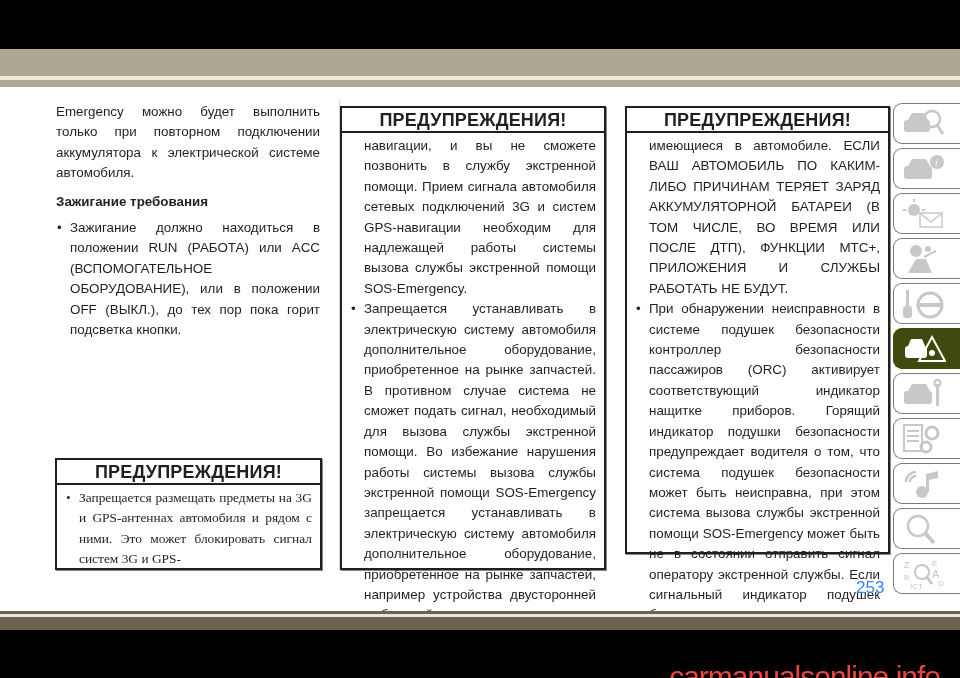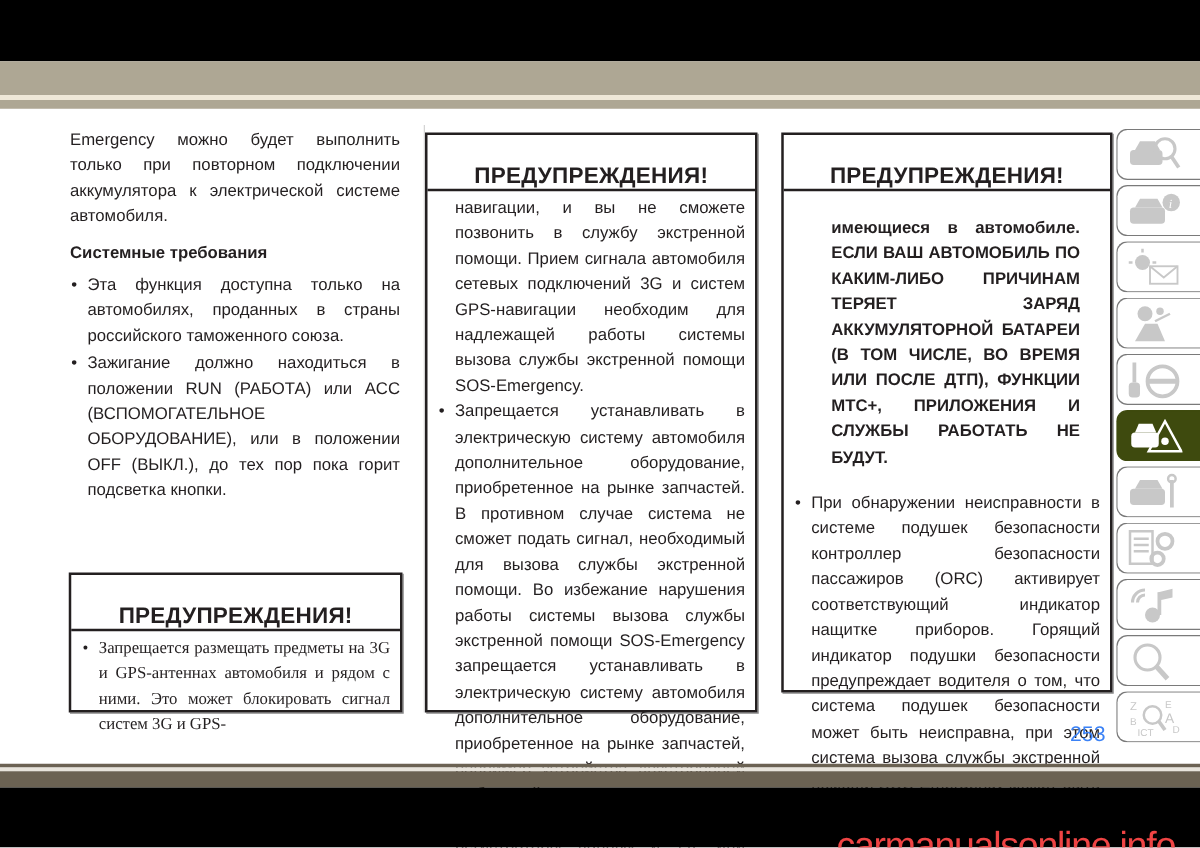--- a/index.html
+++ b/index.html
@@ -15,21 +15,21 @@
   .watermark{position:absolute;right:20px;top:636px;font-size:30px;color:#ef4444;letter-spacing:-1px;font-family:"Liberation Sans",sans-serif;margin-top:24px;}
   .col-sep{position:absolute;left:339px;top:100px;width:1px;height:470px;background:#d4d4d4;}
   .col{position:absolute;font-size:13.4px;line-height:20.4px;text-align:justify;}
   .col p{margin:1px;}
   .col1{left:55px;top:101px;width:266px;}
   .col1 .para{margin-bottom:8px;}
   .col1 .heading{font-weight:bold;margin-bottom:6px;}
   .bullet{position:relative;padding-left:14px;margin-bottom:7px;}
   .bullet:before{content:"•";position:absolute;left:1px;top:0;}
   .wbox{position:absolute;border:2px solid #231f20;box-shadow:1px 1px 0 #888;background:#fff;}
-  .wbox .wtitle{height:23px;border-bottom:2px solid #231f20;text-align:center;font-weight:bold;font-size:18px;line-height:24px;letter-spacing:0.2px;margin-top:20px;}
+  .wbox .wtitle{height:23px;border-bottom:2px solid #231f20;text-align:center;font-weight:bold;font-size:18px;line-height:24px;letter-spacing:0.2px;}
   .wbox .wbody{padding:3px 8px 0 8px;font-size:13.4px;line-height:20.4px;text-align:justify;}
   .wbox .wbody .indent{padding-left:14px;}
   .box-left{left:55px;top:458px;width:263px;height:108px;}
   .box-mid{left:340px;top:106px;width:262px;height:460px;}
   .box-right{left:625px;top:106px;width:261px;height:444px;}
   .sidebar{position:absolute;left:893px;top:103px;width:67px;}
   .tab{position:relative;width:80px;height:41px;margin-bottom:4px;border:1.5px solid #7a7a7a;border-right:none;border-radius:9px 0 0 9px;background:#fff;box-sizing:border-box;}
   .tab.active{background:#3e4a0e;border-color:#3e4a0e;}
   .tab svg{position:absolute;left:8px;top:4px;}
   .page-num{position:absolute;left:856px;top:578px;font-size:17px;color:#3b82f6;}
@@ -39,22 +39,21 @@
 
 <div class="top-black"></div>
 <div class="top-tan1"></div>
 <div class="top-light"></div>
 <div class="top-tan2"></div>
 
 <div class="col-sep"></div>
 
 <div class="col col1">
   <p class="para">Emergency можно будет выполнить только при повторном подключении аккумулятора к электрической системе автомобиля.</p>
-  <p class="heading">Системные требования</p>
-  <p class="bullet">Эта функция доступна только на автомобилях, проданных в страны российского таможенного союза.</p>
+  <p class="heading">Зажигание требования</p>
   <p class="bullet">Зажигание должно находиться в положении RUN (РАБОТА) или ACC (ВСПОМОГАТЕЛЬНОЕ ОБОРУДОВАНИЕ), или в положении OFF (ВЫКЛ.), до тех пор пока горит подсветка кнопки.</p>
 </div>
 
 <div class="wbox box-left">
   <div class="wtitle">ПРЕДУПРЕЖДЕНИЯ!</div>
   <div class="wbody">
     <p class="bullet" style="margin:0;font-family:Liberation Serif, serif;">Запрещается размещать предметы на 3G и GPS-антеннах автомобиля и рядом с ними. Это может блокировать сигнал систем 3G и GPS-</p>
   </div>
 </div>
 
@@ -62,21 +61,21 @@
   <div class="wtitle">ПРЕДУПРЕЖДЕНИЯ!</div>
   <div class="wbody">
     <p class="indent" style="margin:0;">навигации, и вы не сможете позвонить в службу экстренной помощи. Прием сигнала автомобиля сетевых подключений 3G и систем GPS-навигации необходим для надлежащей работы системы вызова службы экстренной помощи SOS-Emergency.</p>
     <p class="bullet" style="margin:0;">Запрещается устанавливать в электрическую систему автомобиля дополнительное оборудование, приобретенное на рынке запчастей. В противном случае система не сможет подать сигнал, необходимый для вызова службы экстренной помощи. Во избежание нарушения работы системы вызова службы экстренной помощи SOS-Emergency запрещается устанавливать в электрическую систему автомобиля дополнительное оборудование, приобретенное на рынке запчастей, например устройства двусторонней мобильной радиосвязи, радио диапазона гражданской связи, регистраторы данных и т.д. или модифицировать антенны,</p>
   </div>
 </div>
 
 <div class="wbox box-right">
   <div class="wtitle">ПРЕДУПРЕЖДЕНИЯ!</div>
   <div class="wbody">
-    <p class="indent" style="margin:16px;font-weight:bold;">имеющиеся в автомобиле. ЕСЛИ ВАШ АВТОМОБИЛЬ ПО КАКИМ-ЛИБО ПРИЧИНАМ ТЕРЯЕТ ЗАРЯД АККУМУЛЯТОРНОЙ БАТАРЕИ (В ТОМ ЧИСЛЕ, ВО ВРЕМЯ ИЛИ ПОСЛЕ ДТП), ФУНКЦИИ МТС+, ПРИЛОЖЕНИЯ И СЛУЖБЫ РАБОТАТЬ НЕ БУДУТ.</p>
+    <p class="indent" style="margin:0;">имеющиеся в автомобиле. ЕСЛИ ВАШ АВТОМОБИЛЬ ПО КАКИМ-ЛИБО ПРИЧИНАМ ТЕРЯЕТ ЗАРЯД АККУМУЛЯТОРНОЙ БАТАРЕИ (В ТОМ ЧИСЛЕ, ВО ВРЕМЯ ИЛИ ПОСЛЕ ДТП), ФУНКЦИИ МТС+, ПРИЛОЖЕНИЯ И СЛУЖБЫ РАБОТАТЬ НЕ БУДУТ.</p>
     <p class="bullet" style="margin:0;">При обнаружении неисправности в системе подушек безопасности контроллер безопасности пассажиров (ORC) активирует соответствующий индикатор нащитке приборов. Горящий индикатор подушки безопасности предупреждает водителя о том, что система подушек безопасности может быть неисправна, при этом система вызова службы экстренной помощи SOS-Emergency может быть не в состоянии отправить сигнал оператору экстренной службы. Если сигнальный индикатор подушек безопасности горит, как можно скорее обратитесь в сервис-</p>
   </div>
 </div>
 
 <div class="sidebar">
   <div class="tab">
     <svg width="44" height="32" viewBox="0 0 44 32">
         <rect x="2" y="12" width="26" height="12" rx="3" fill="#c8c8c8"></rect>
         <path d="M6 12 L10 5 H22 L26 12Z" fill="#c8c8c8"></path>
         <circle cx="30" cy="11" r="8" fill="none" stroke="#c8c8c8" stroke-width="2.5"></circle>

